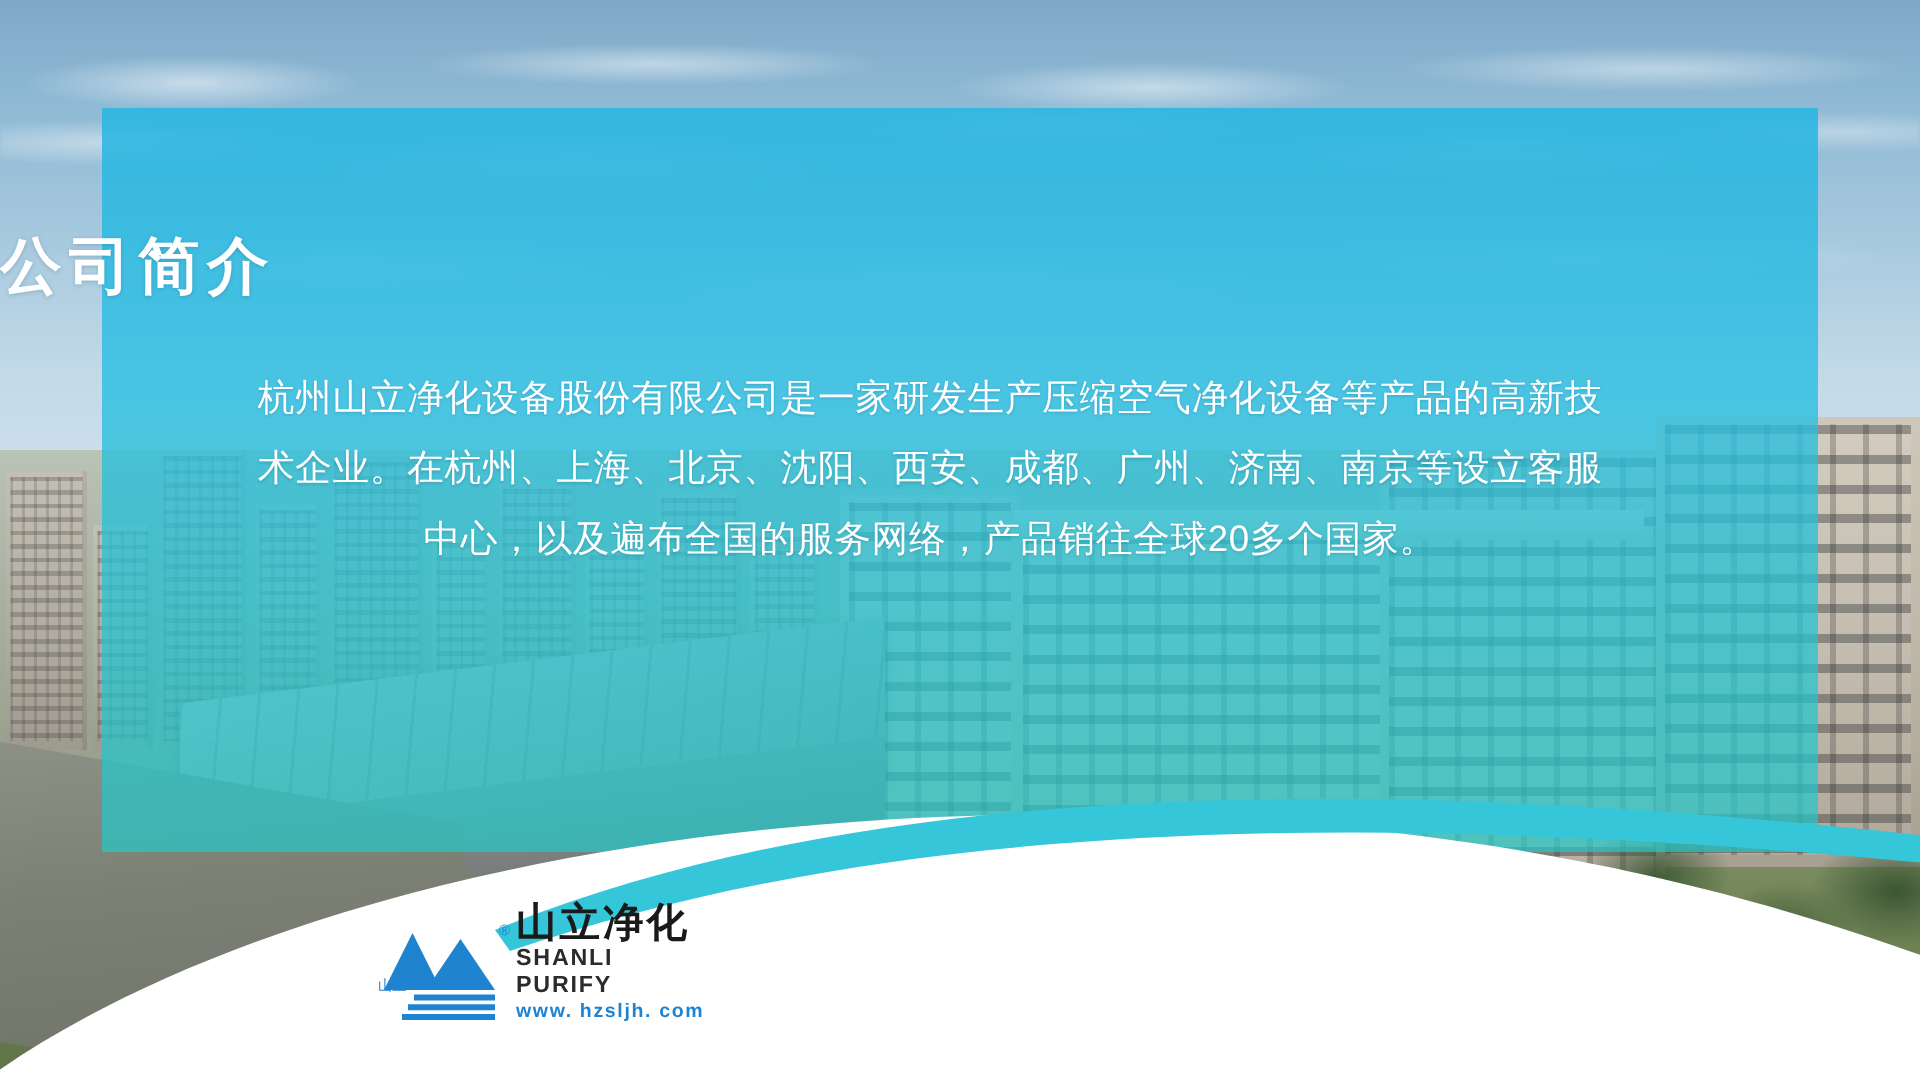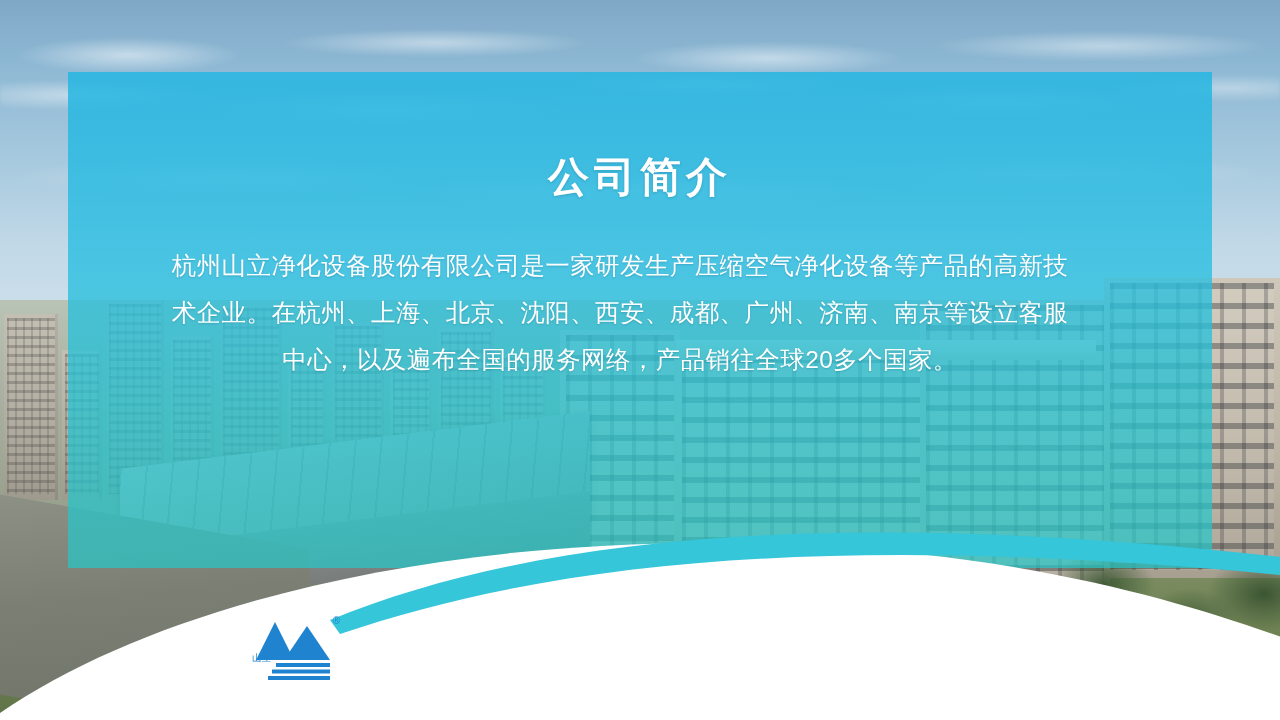--- a/index.html
+++ b/index.html
@@ -138,21 +138,20 @@
     background: linear-gradient(180deg,
         rgba(38,182,226,.86) 0%,
         rgba(42,190,225,.80) 38%,
         rgba(36,196,208,.74) 70%,
         rgba(36,200,200,.70) 100%);
   }
 
   
   .title {
     position: absolute; left: 0; top: 150px; width: 1280px;
-    text-align: center;
     color: #ffffff;
     font-size: 41px; font-weight: 700; letter-spacing: 5px;
     text-shadow: 0 1px 3px rgba(0,60,80,.22);
   }
   .body-text {
     position: absolute; left: 130px; top: 242px; width: 980px;
     color: #ffffff;
     font-size: 24.5px; line-height: 47px;
     letter-spacing: .4px;
     text-shadow: 0 1px 2px rgba(0,60,80,.20);
@@ -260,15 +259,20 @@
         <polygon points="23,6 42,44 4,44" fill="#1f83d0"></polygon>
         <polygon points="55,10 78,44 32,44" fill="#1f83d0"></polygon>
         <polygon points="23,6 32,24 14,24" fill="#ffffff" opacity="0.0"></polygon>
         <rect x="24" y="47" width="54" height="4.0" fill="#1f83d0"></rect>
         <rect x="20" y="53.5" width="58" height="4.0" fill="#1f83d0"></rect>
         <rect x="16" y="60" width="62" height="4.0" fill="#1f83d0"></rect>
       </svg>
       <span class="logo-reg">®</span>
       <span class="mark-sub">山立</span>
     </div>
+    <div class="logo-text">
+      <div class="logo-cn">山立净化</div>
+      <div class="logo-en">SHANLI PURIFY</div>
+      <div class="logo-url">www. hzsljh. com</div>
+    </div>
   </div>
 
 </div>
 
 </body></html>

